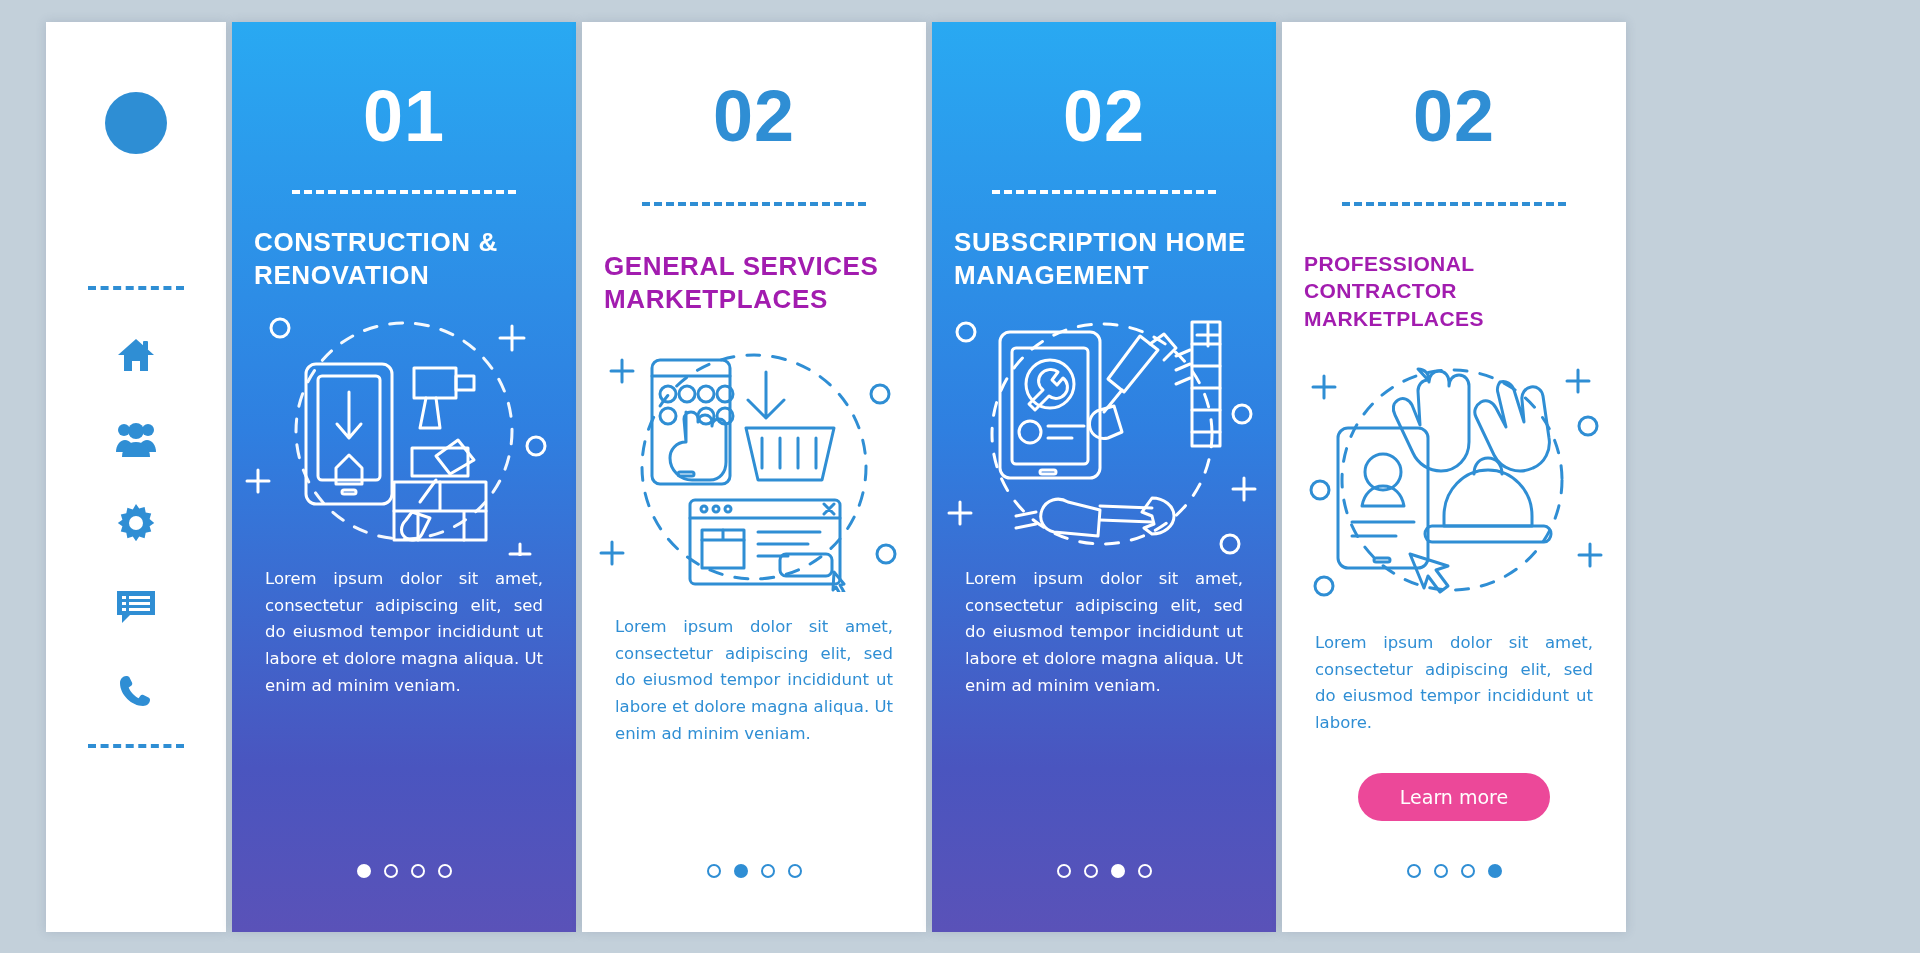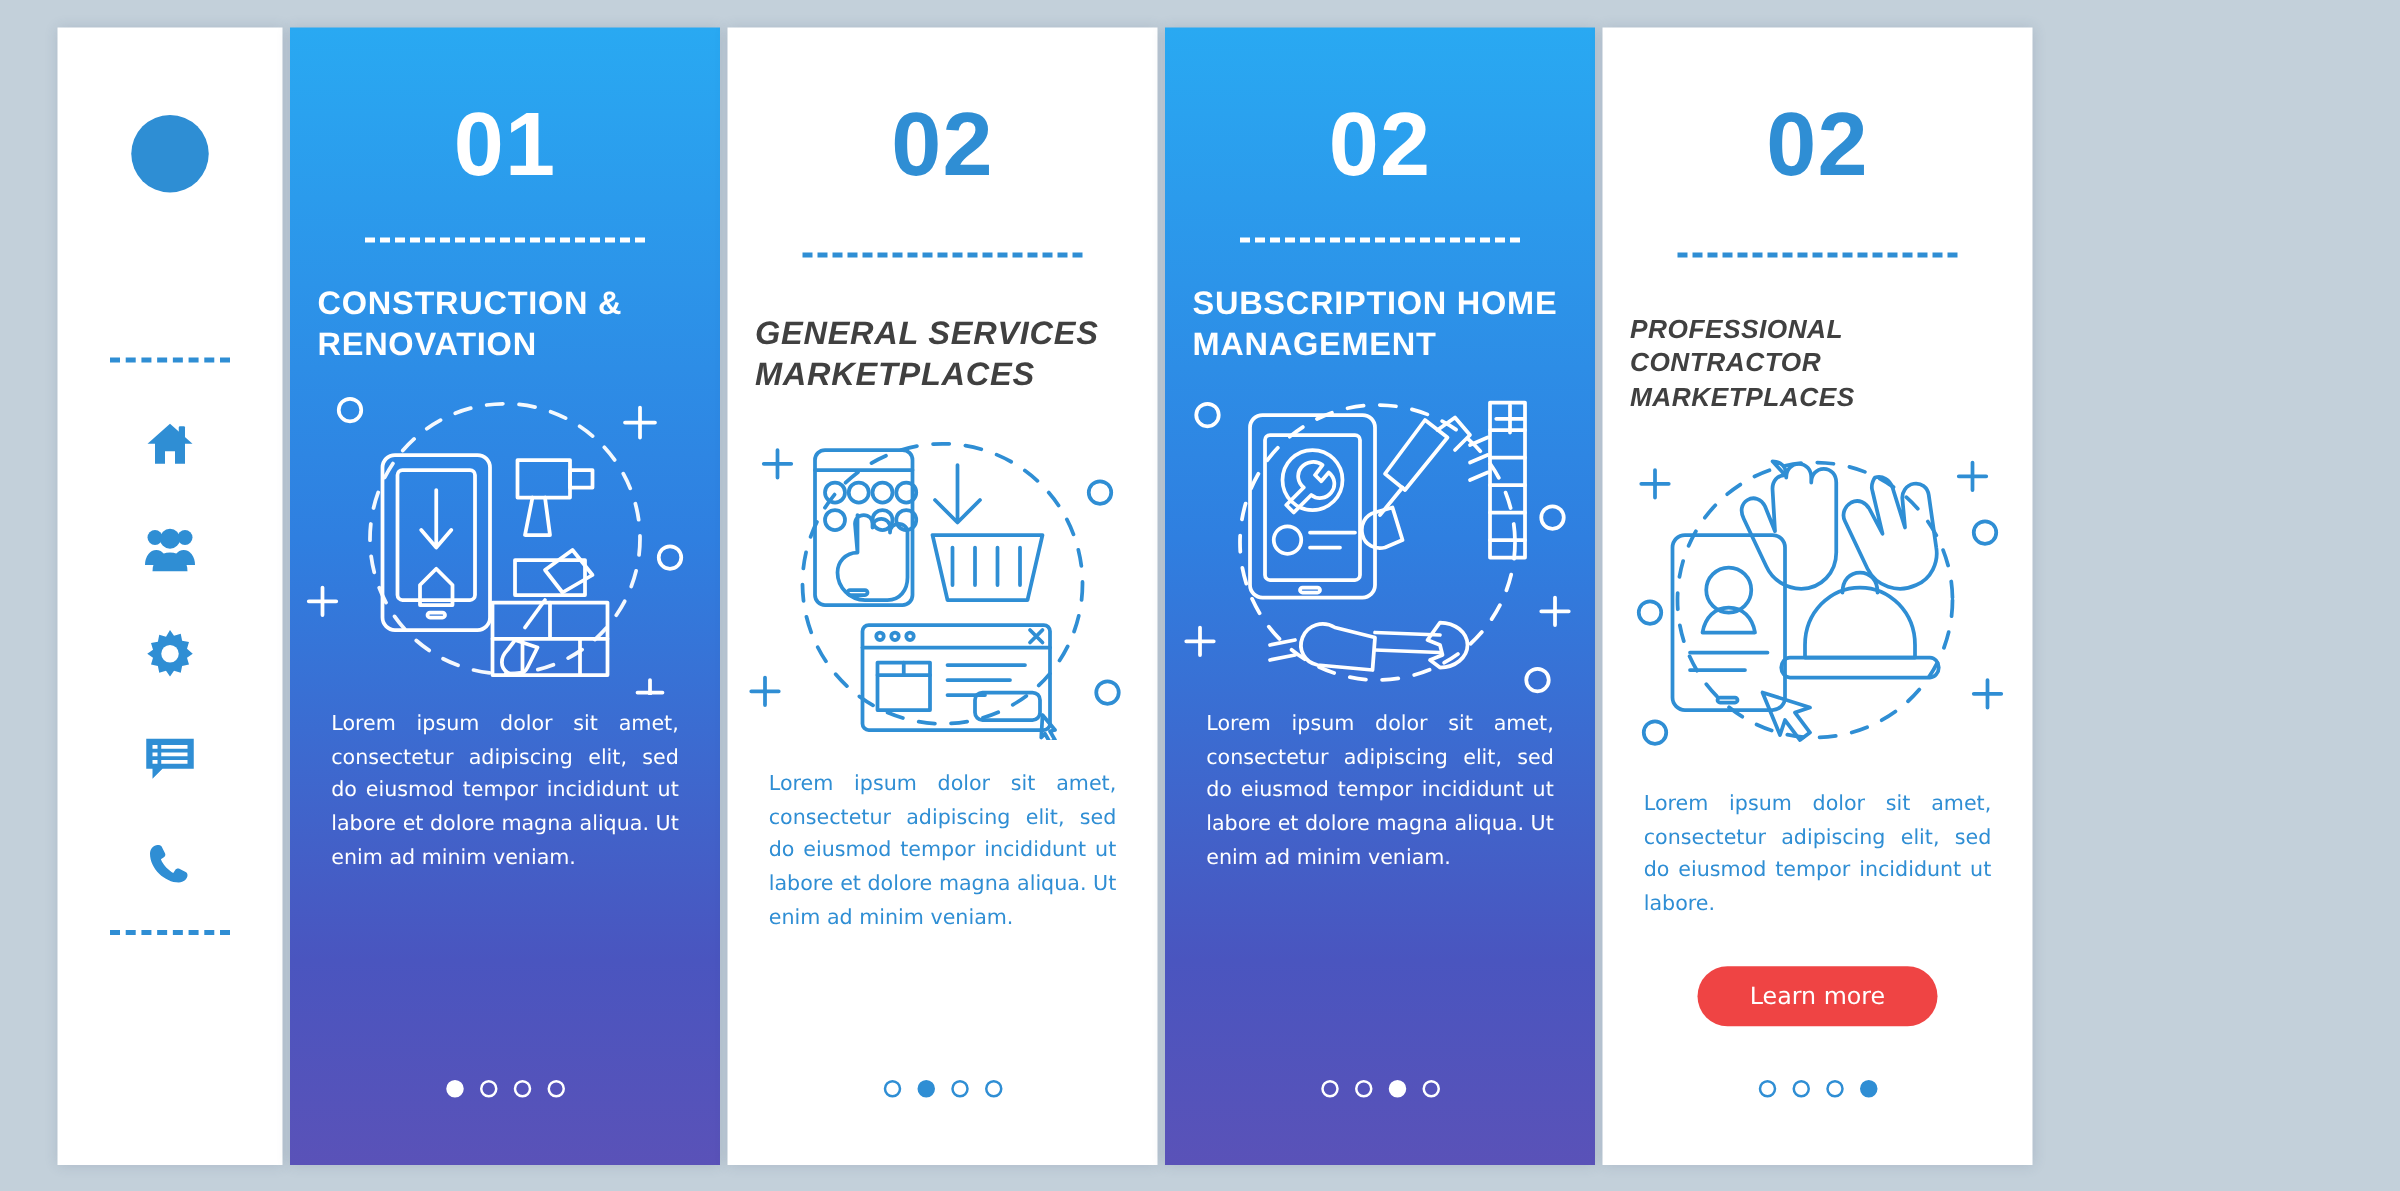--- a/index.html
+++ b/index.html
@@ -100,21 +100,21 @@
     margin-top: 32px;
     width: 300px;
     text-align: left;
     font-size: 26px;
     font-weight: 700;
     line-height: 1.27;
     letter-spacing: .6px;
     text-transform: uppercase;
   }
   .blue .card-title { color: #ffffff; }
-  .white .card-title { color: #404040; font-style: italic; }
+  .white .card-title { color: #a21caf; }
   .card-title.small { font-size: 21px; letter-spacing: .4px; line-height: 1.3; }
 
   .illus {
     position: relative;
     width: 320px; height: 250px;
     margin-top: 14px;
     flex: none;
   }
   .illus svg { position: absolute; inset: 0; }
 
@@ -127,21 +127,21 @@
     font-family: "DejaVu Sans", sans-serif;
   }
   .blue .card-body { color: #ffffff; }
   .white .card-body { color: #2f8ed4; }
 
   .learn-more {
     margin-top: 24px;
     padding: 13px 42px;
     border: none;
     border-radius: 40px;
-    background: #ef4444;
+    background: #ec4899;
     color: #ffffff;
     font-size: 19px;
     font-family: "DejaVu Sans", sans-serif;
     cursor: pointer;
   }
 
   .dots {
     position: absolute;
     left: 0; right: 0; bottom: 54px;
     display: flex;

